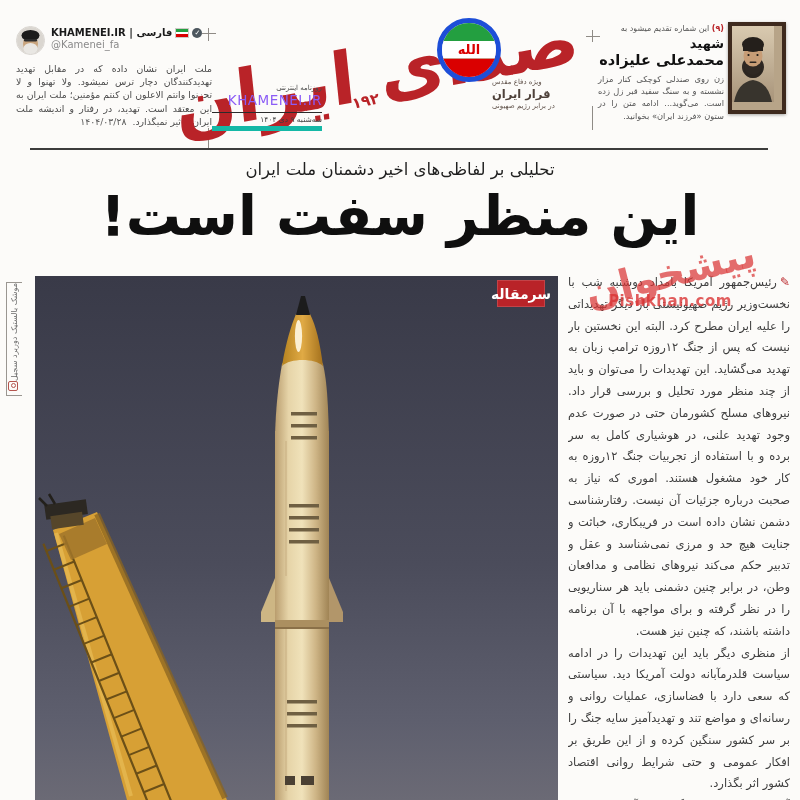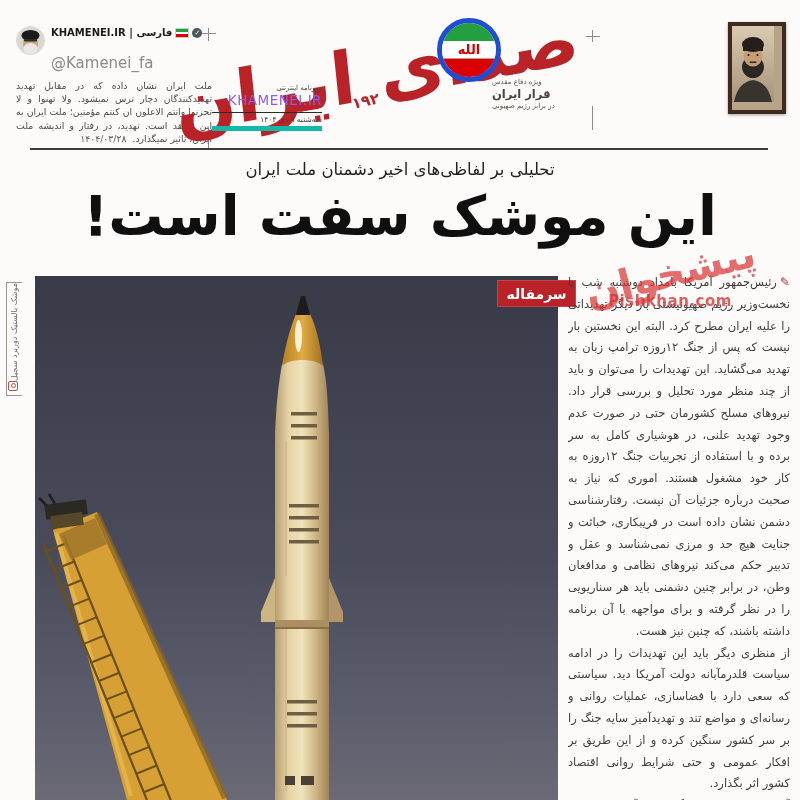--- a/index.html
+++ b/index.html
@@ -14,21 +14,21 @@
   .tweet{position:absolute;left:16px;top:26px;width:196px;}
   .tweet-head{display:flex;align-items:flex-start;gap:6px;}
   .avatar{width:27px;height:27px;border-radius:50%;overflow:hidden;flex:0 0 auto;border:1px solid #d8d4cf;}
   .t-namecol{padding-top:1px;min-width:0;}
   .t-namerow{display:flex;align-items:center;gap:3px;}
   .t-name{font-weight:bold;font-size:10px;color:#1a1a1a;white-space:nowrap;}
   .t-flag{width:12px;height:8px;border:0.5px solid #cfcbc6;display:inline-block;flex:0 0 auto;
     background:linear-gradient(#239f40 33%,#ffffff 33%,#ffffff 66%,#da0000 66%);}
   .t-badge{width:10px;height:10px;border-radius:50%;background:#4c565e;color:#fff;
     font-size:7px;line-height:10px;text-align:center;flex:0 0 auto;}
-  .t-handle{font-size:15px;color:#8a8a8a;margin-top:16px;}
+  .t-handle{font-size:10px;color:#8a8a8a;margin-top:1px;}
   .t-body{direction:rtl;text-align:justify;font-size:9.3px;line-height:13.2px;color:#4a4a4a;margin-top:7px;}
   .t-date{color:#5a5a5a;margin-right:6px;white-space:nowrap;}
   
   .m-title{
     position:absolute;left:212px;top:6px;width:330px;height:134px;
     display:flex;align-items:center;justify-content:center;pointer-events:none;
   }
   .m-title span{
     font-size:72px;font-weight:bold;color:#b92328;white-space:nowrap;
     transform:rotate(-10deg) skewX(-4deg);letter-spacing:-3px;
@@ -68,21 +68,21 @@
   .photo-caption{
     position:absolute;left:6px;top:282px;height:112px;width:14px;
     writing-mode:vertical-rl;transform:rotate(180deg);
     font-size:8px;color:#6d6d6d;text-align:right;line-height:14px;
     border-right:1px solid #9a9691;padding-right:1px;
     border-top:1px solid #9a9691;border-bottom:1px solid #9a9691;
   }
   .cam-icon{display:inline-block;width:8px;height:8px;border:1px solid #b4554f;border-radius:2px;position:relative;margin-left:3px;transform:rotate(90deg);}
   .cam-icon::after{content:"";position:absolute;left:2px;top:2px;width:3px;height:3px;border:1px solid #b4554f;border-radius:50%;}
   .ed-label{
-    position:absolute;left:497px;top:280px;width:79px;height:27px;background:#b92328;
+    position:absolute;left:497px;top:280px;width:48px;height:27px;background:#b92328;
     color:#fff;font-weight:bold;font-size:14px;display:flex;align-items:center;justify-content:center;
     direction:rtl;box-shadow:0 0 0 1px rgba(255,255,255,.15) inset;
   }
   
   .article{
     position:absolute;left:568px;top:272px;width:222px;height:528px;overflow:hidden;
     direction:rtl;text-align:justify;font-size:11.5px;line-height:21.8px;color:#3e3e3e;
   }
   .article p{margin:0;}
   .lead-mark{color:#b92328;font-weight:bold;margin-left:3px;font-size:12px;}
@@ -142,20 +142,26 @@
     <div class="site" dir="ltr">KHAMENEI.IR</div>
     <div class="date">سه‌شنبه ۹ دی ۱۴۰۴</div>
   </div>
 
   <div class="tagline">
     <div class="s">ویژه دفاع مقدس</div>
     <div class="b">قرار ایران</div>
     <div class="s">در برابر رژیم صهیونی</div>
   </div>
 
+  <div class="dedication">
+    <div class="d-note"><span class="mk">(۹)</span> <span>این شماره تقدیم میشود به</span></div>
+    <div class="d-title">شهید</div>
+    <div class="d-name">محمدعلی علیزاده</div>
+    <div class="d-body">زن روی صندلی کوچکی کنار مزار نشسته و به سنگ سفید قبر زل زده است. می‌گوید... ادامه متن را در ستون «فرزند ایران» بخوانید.</div>
+  </div>
   <div class="d-frame">
     <svg width="42" height="76" viewBox="0 0 42 76">
       <defs>
         <linearGradient id="pbg" x1="0" y1="0" x2="0" y2="1">
           <stop offset="0" stop-color="#d9cab0"></stop>
             <stop offset="1" stop-color="#a8947a"></stop>
         </linearGradient>
       </defs>
       <rect width="42" height="76" fill="url(#pbg)"></rect>
       <path d="M2,76 Q6,56 21,54 Q36,56 40,76 Z" fill="#38342d"></path>
@@ -165,21 +171,21 @@
       <rect x="11" y="21" width="20" height="4" fill="#241f1b"></rect>
       <circle cx="16.5" cy="29" r="1.1" fill="#1d1915"></circle>
       <circle cx="25.5" cy="29" r="1.1" fill="#1d1915"></circle>
       <path d="M12,38 Q12,48 21,49 Q30,48 30,38 L30,44 Q28,52 21,52 Q14,52 12,44 Z" fill="#2b2520"></path>
       <rect x="17.5" y="35.5" width="7" height="1.6" rx="0.8" fill="#2b2520"></rect>
     </svg>
   </div>
 
   <div class="rule"></div>
   <div class="kicker">تحلیلی بر لفاظی‌های اخیر دشمنان ملت ایران</div>
-  <h1 class="headline" style="margin:0;">این موشک سفت است!</h1>
+  <h1 class="headline" style="margin:0;">این منظر سفت است!</h1>
 
   <div class="photo">
     <svg width="523" height="524" viewBox="0 0 523 524">
       <defs>
         <linearGradient id="sky" x1="0" y1="0" x2="0" y2="1">
           <stop offset="0" stop-color="#393a48"></stop>
           <stop offset="0.55" stop-color="#4b4c5b"></stop>
           <stop offset="0.85" stop-color="#5e5f6e"></stop>
           <stop offset="1" stop-color="#6b6a75"></stop>
         </linearGradient>

